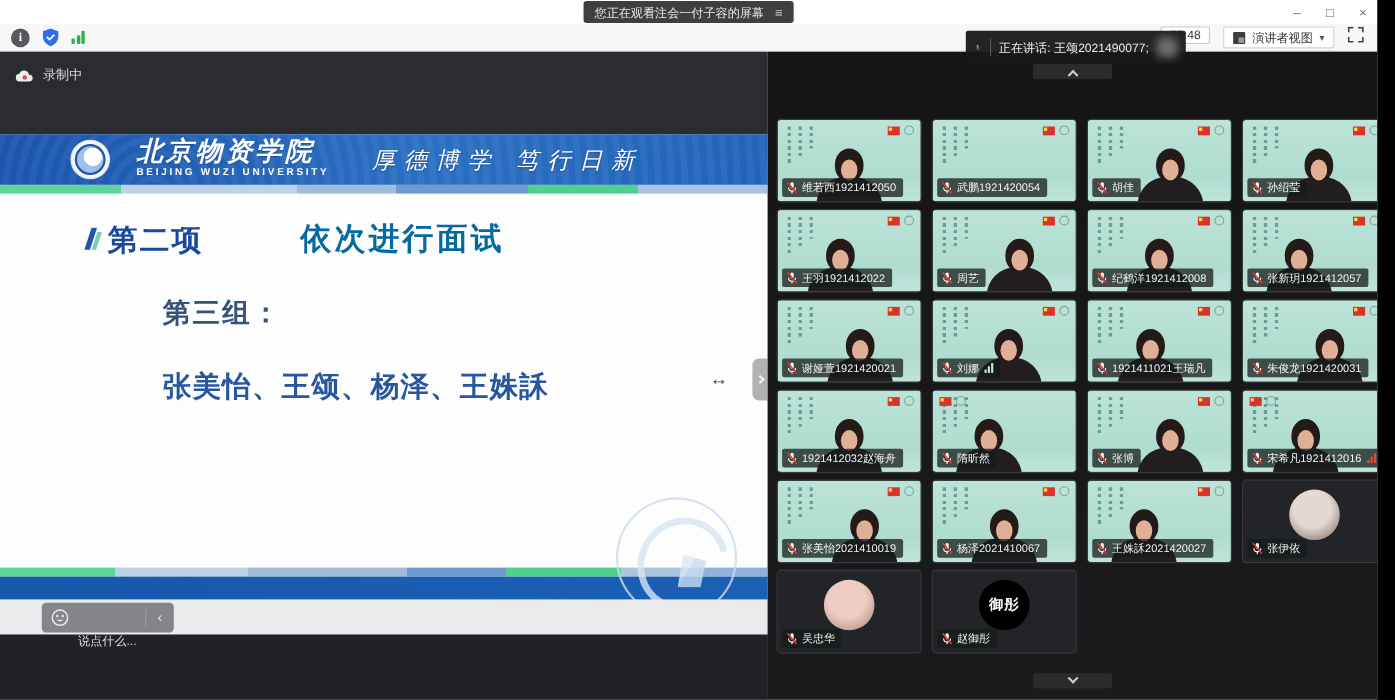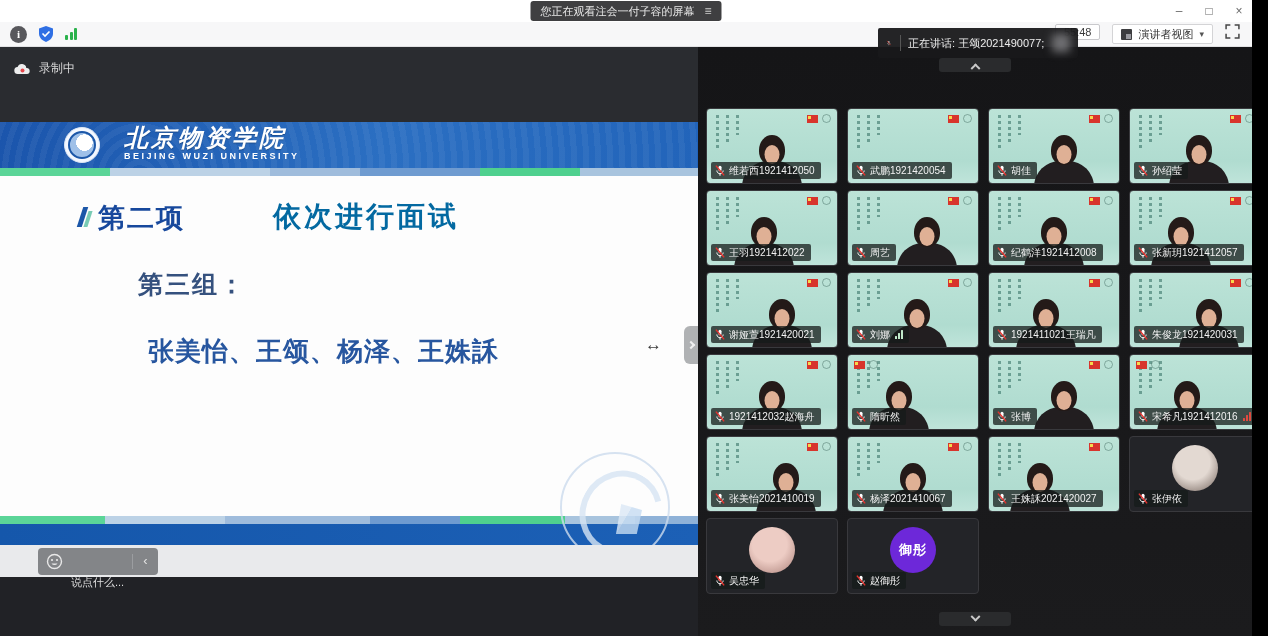--- a/index.html
+++ b/index.html
@@ -64,21 +64,21 @@
 
   .slide-body { position:relative; height:340px; }
   .sec-row { position:absolute; left:78px; top:22px; display:flex; align-items:flex-end; }
   .sec-icon { position:relative; width:14px; height:24px; margin-right:6px; align-self:center; }
   .sec-icon::before { content:''; position:absolute; left:2px; top:2px; width:5px; height:20px;
     background:#1c57a8; transform:skewX(-18deg); }
   .sec-icon::after { content:''; position:absolute; left:8px; top:6px; width:4px; height:16px;
     background:#79cbb4; transform:skewX(-18deg); }
   .sec-label { font-size:27px; font-weight:bold; color:#17489c; letter-spacing:2px; }
   .sec-title { font-size:28px; font-weight:bold; color:#0369a1; letter-spacing:3px; margin-left:88px; }
-  .group-label { position:absolute; left:138px; top:92px; font-size:25px; font-weight:bold;
+  .group-label { position:absolute; left:148px; top:92px; font-size:25px; font-weight:bold;
     color:#35517e; letter-spacing:2px; }
   .group-names { position:absolute; left:148px; top:158px; font-size:26px; font-weight:bold;
     color:#27569f; letter-spacing:1px; }
   .watermark { position:absolute; right:28px; bottom:-46px; width:110px; height:110px; border-radius:50%;
     border:2px solid #cddcee; opacity:.8; }
   .watermark::before { content:''; position:absolute; left:18px; top:16px; width:70px; height:74px;
     border-radius:50%; border:6px solid #d7e5f4; border-right-color:transparent; transform:rotate(30deg); }
   .watermark::after { content:''; position:absolute; right:26px; bottom:26px; width:26px; height:30px;
     background:linear-gradient(120deg,#dce9f6 40%, #c7dcf2 41%); clip-path:polygon(0 100%,20% 0,100% 20%,80% 100%); }
   .footer-bar { height:21px; background:linear-gradient(90deg,#1557ab, #1c60b6); }
@@ -203,20 +203,21 @@
         <span>录制中</span>
       </div>
 
       <div class="slide">
         <div class="banner">
           <div class="logo-seal"></div>
           <div class="uni-block">
             <div class="uni-cn">北京物资学院</div>
             <div class="uni-en">BEIJING WUZI UNIVERSITY</div>
           </div>
+          <div class="motto">厚德博学  笃行日新</div>
         </div>
         <div class="stripe" id="stripe-top">
             <i style="width: 110px; background: rgb(91, 213, 152);"></i>
             <i style="width: 160px; background: rgb(188, 210, 230);"></i>
             <i style="width: 90px; background: rgb(159, 188, 220);"></i>
             <i style="width: 120px; background: rgb(111, 155, 208);"></i>
             <i style="width: 100px; background: rgb(79, 208, 142);"></i>
             <i style="width: 118px; background: rgb(168, 196, 222);"></i>
           </div>
 
@@ -767,21 +768,21 @@
               <svg width="12" height="13" viewBox="0 0 16 16">
     <rect x="6" y="1.5" width="4" height="7.5" rx="2" fill="#ffffff"></rect>
     <path d="M3.8 8c0 2.4 1.9 4.3 4.2 4.3S12.2 10.4 12.2 8" stroke="#ffffff" stroke-width="1.3" fill="none"></path>
     <line x1="8" y1="12.3" x2="8" y2="15" stroke="#ffffff" stroke-width="1.3"></line>
     <line x1="2.5" y1="1.5" x2="13.5" y2="14.5" stroke="#e5322e" stroke-width="2"></line>
               </svg>
               <span class="pname">吴忠华</span>
             </div>
           </div>
           <div class="tile">
-            <div class="avatar initial" style="background: #6d28d9;">御彤</div>
+            <div class="avatar initial" style="background: #000000;">御彤</div>
             <div class="namebar">
               <svg width="12" height="13" viewBox="0 0 16 16">
     <rect x="6" y="1.5" width="4" height="7.5" rx="2" fill="#ffffff"></rect>
     <path d="M3.8 8c0 2.4 1.9 4.3 4.2 4.3S12.2 10.4 12.2 8" stroke="#ffffff" stroke-width="1.3" fill="none"></path>
     <line x1="8" y1="12.3" x2="8" y2="15" stroke="#ffffff" stroke-width="1.3"></line>
     <line x1="2.5" y1="1.5" x2="13.5" y2="14.5" stroke="#e5322e" stroke-width="2"></line>
               </svg>
               <span class="pname">赵御彤</span>
             </div>
           </div>

